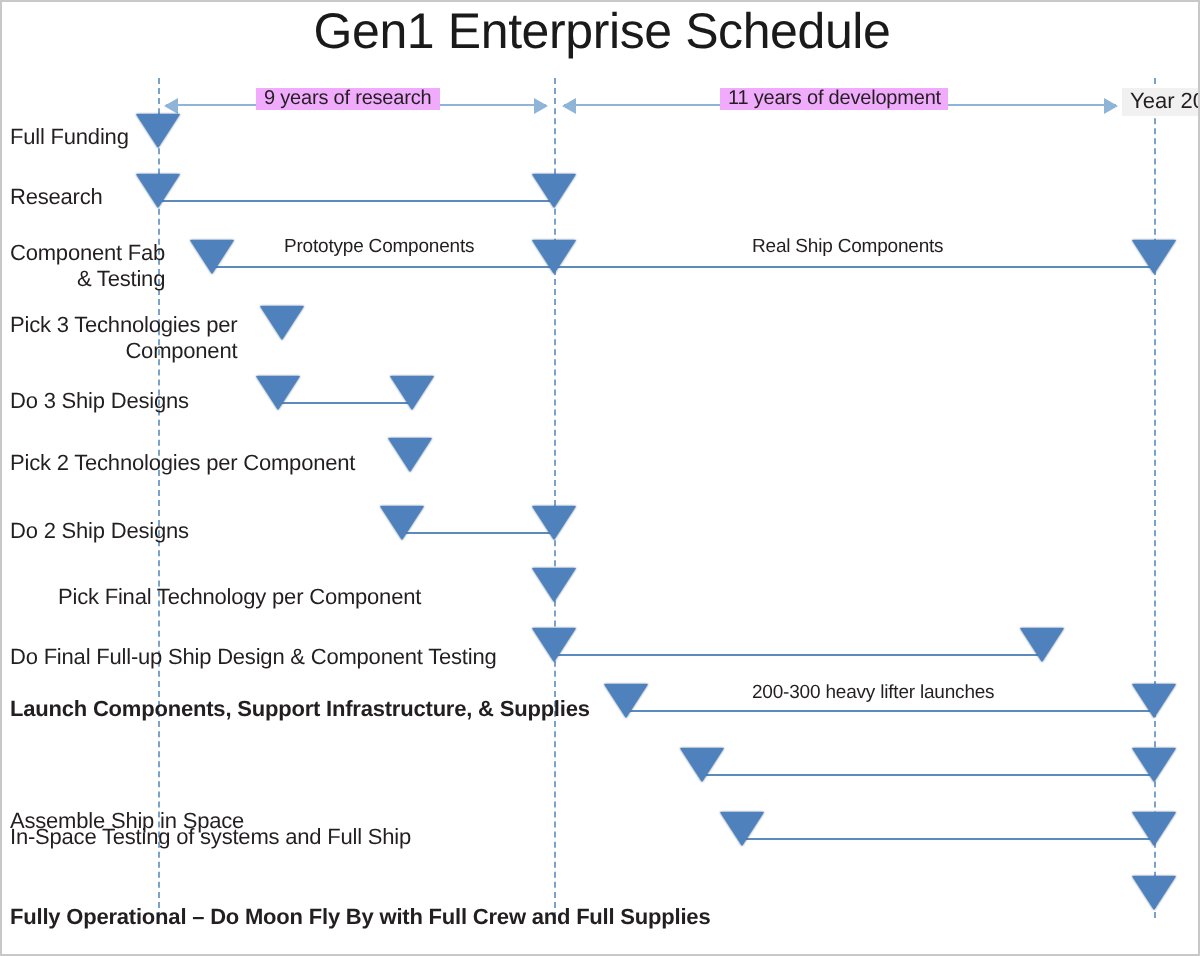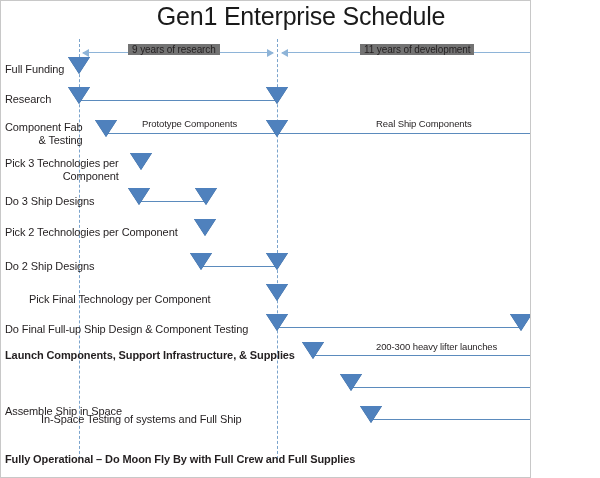--- a/index.html
+++ b/index.html
@@ -5,21 +5,21 @@
   html, body {
     margin: 0;
     padding: 0;
     background: #ffffff;
   }
   body {
     font-family: "Liberation Sans", sans-serif;
   }
   #chart-root {
     position: relative;
-    width: 531px;
+    width: 600px;
     height: 478px;
     background: #ffffff;
     border: 1px solid #c8c8c8;
     box-sizing: border-box;
     overflow: hidden;
   }
   .title {
     position: absolute;
     left: 0;
     top: 1px;
@@ -103,21 +103,21 @@
   }
   .hdr-arrow .ah-right {
     right: -1px;
     border-left: 7px solid #8eb4d8;
   }
   .hdr-arrow-label {
     position: absolute;
     top: 43px;
     font-size: 10px;
     color: #231f20;
-    background: #737373;
+    background: #f0abfc;
     padding: 0 4px;
     white-space: nowrap;
     letter-spacing: -0.1px;
   }
 
   
   .year-chip {
     position: absolute;
     top: 43px;
     left: 560px;
@@ -202,21 +202,21 @@
       <div class="marker" style="left: 509px; top: 313px;"></div>
       <div class="task-label" style="left: 4px; top: 348px; font-weight: bold;">Launch  Components, Support Infrastructure, &amp; Supplies</div>
       <div class="span-line" style="left: 312px; top: 354px; width: 264px;"></div>
       <div class="span-note" style="left: 372px; top: 340px;">200-300 heavy lifter launches</div>
       <div class="marker" style="left: 301px; top: 341px;"></div>
       <div class="marker" style="left: 565px; top: 341px;"></div>
       <div class="task-label" style="left: 4px; top: 381px; margin-top: 23px;">Assemble Ship in Space</div>
       <div class="span-line" style="left: 350px; top: 386px; width: 226px;"></div>
       <div class="marker" style="left: 339px; top: 373px;"></div>
       <div class="marker" style="left: 565px; top: 373px;"></div>
-      <div class="task-label" style="left: 4px; top: 412px; margin-left: 36px;">In-Space Testing of systems and Full Ship</div>
+      <div class="task-label" style="left: 4px; top: 412px;">In-Space Testing of systems and Full Ship</div>
       <div class="span-line" style="left: 370px; top: 418px; width: 206px;"></div>
       <div class="marker" style="left: 359px; top: 405px;"></div>
       <div class="marker" style="left: 565px; top: 405px;"></div>
       <div class="task-label" style="left: 4px; top: 452px; font-weight: bold;">Fully Operational – Do Moon Fly By with  Full Crew and Full Supplies</div>
       <div class="marker" style="left: 565px; top: 437px;"></div>
     </div>
 
 </div>
 
 </body></html>

